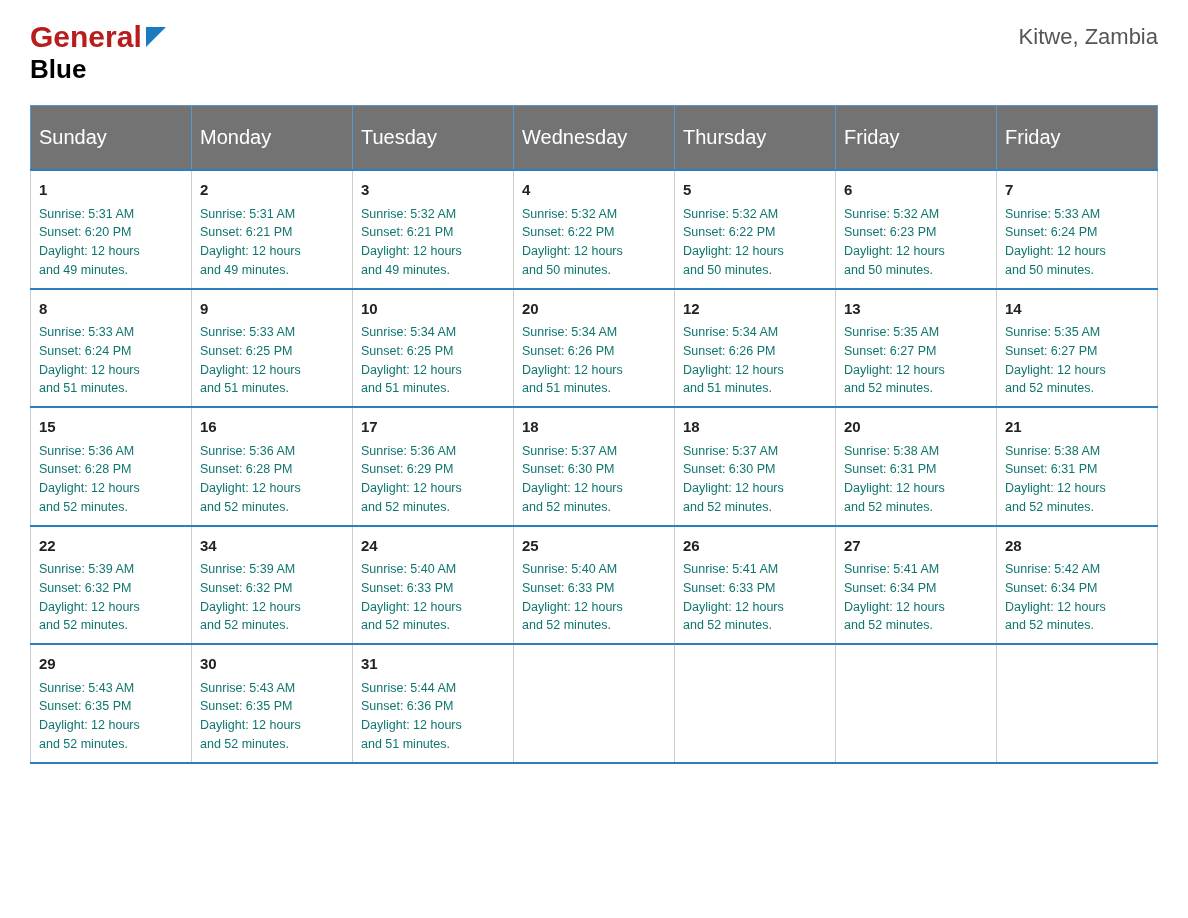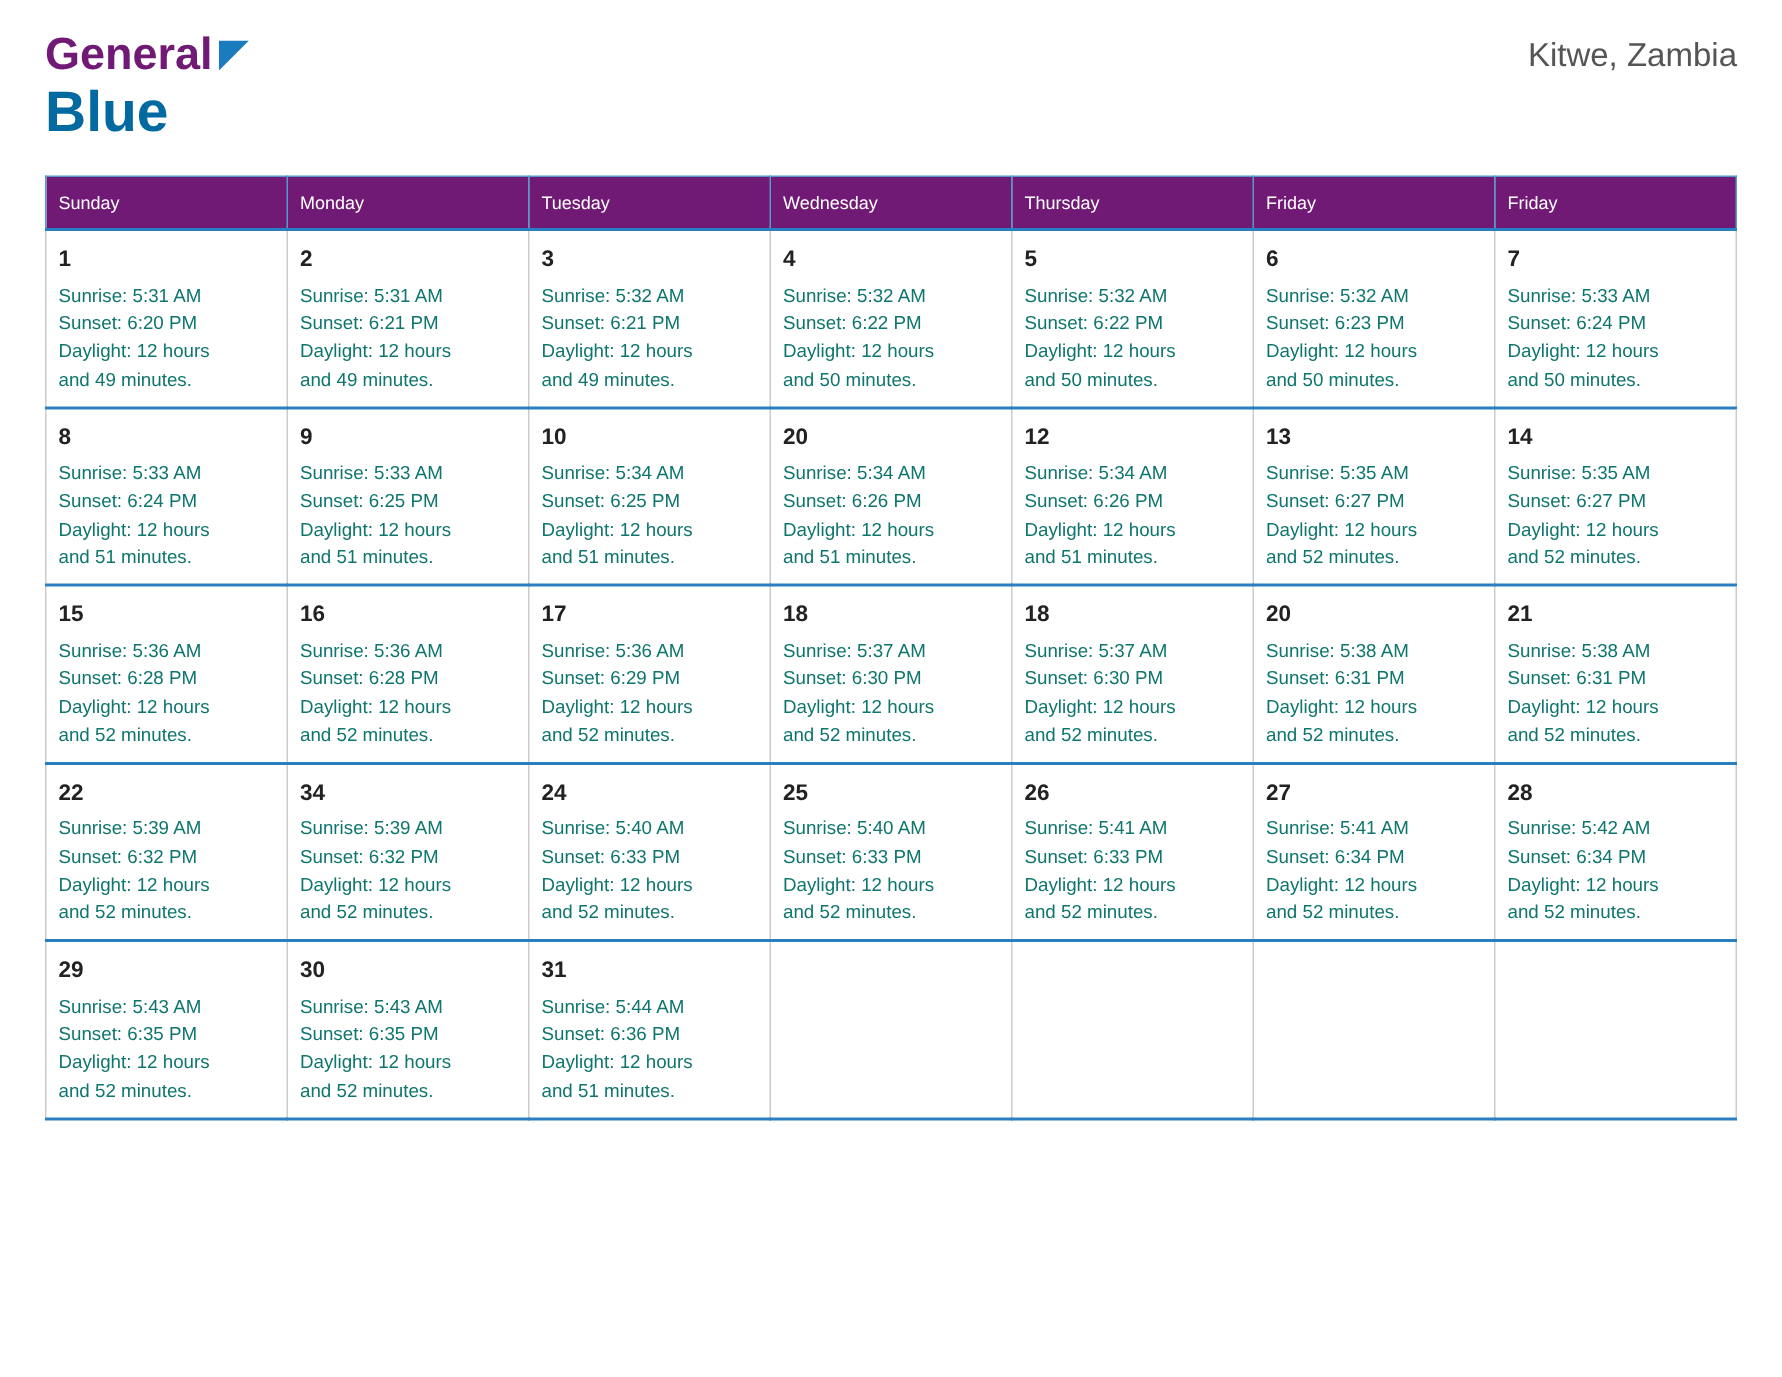--- a/index.html
+++ b/index.html
@@ -38,24 +38,24 @@
       font-size: 22px;
       color: #555;
       margin-top: 4px;
     }
     .calendar-table {
       width: 100%;
       border-collapse: collapse;
       border: 1px solid #ccc;
     }
     .calendar-table th {
-      background-color: #701a75;
+      background-color: #737373;
       color: #fff;
-      padding: 10px 8px;
-      font-size: 12px;
+      padding: 20px 8px;
+      font-size: 20px;
       font-weight: normal;
       text-align: left;
       border: 1px solid #5599cc;
     }
     .calendar-table td {
       vertical-align: top;
       padding: 8px;
       border: 1px solid #ccc;
       width: 14.28%;
       min-height: 100px;
@@ -80,29 +80,29 @@
     .empty-cell {
       background: #fff;
     }
   </style>
 </head>
 <body>
 
 <div class="header">
   <div class="logo">
     <div class="logo-line1">
-      <span style="font-size:30px;font-weight:bold;color:#701a75;">General</span>
+      <span style="font-size:30px;font-weight:bold;color:#b91c1c;">General</span>
       <span style="display:inline-block;margin-left:4px;margin-top:4px;">
         <svg width="20" height="20" viewBox="0 0 20 20">
           <polygon points="0,0 20,0 0,20" fill="#1a7bbf"></polygon>
         </svg>
       </span>
     </div>
     <div>
-      <span style="font-size:38px;font-weight:bold;color:#0369a1;">Blue</span>
+      <span style="font-size:26px;font-weight:bold;color:#000000;">Blue</span>
     </div>
   </div>
   <div class="title-section">
     <div class="location">Kitwe, Zambia</div>
   </div>
 </div>
 
 <table class="calendar-table">
   <thead>
     <tr>

